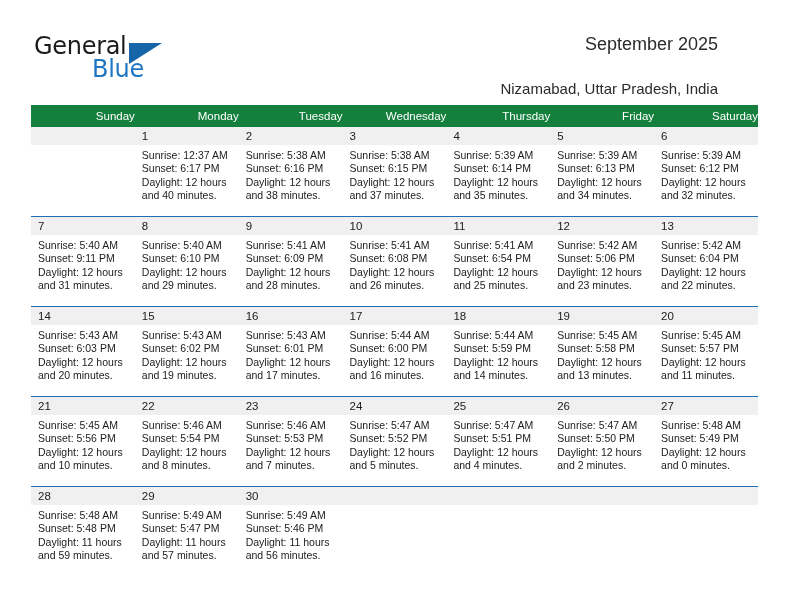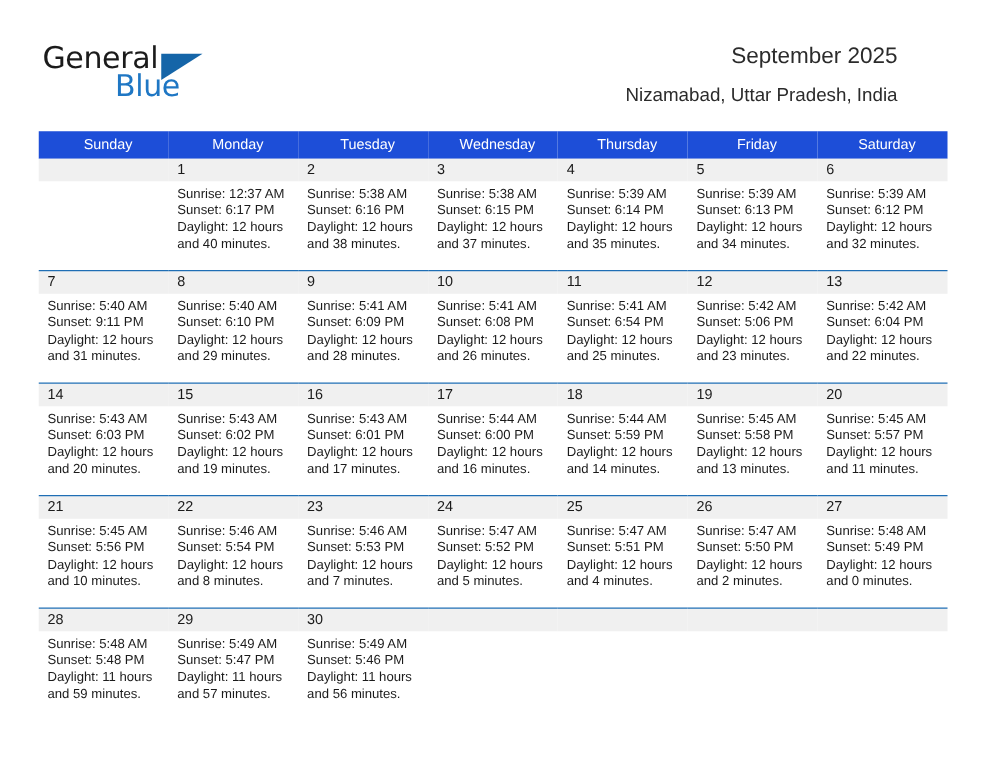--- a/index.html
+++ b/index.html
@@ -76,39 +76,39 @@
     color: #2b2b2b;
     font-weight: 400;
     line-height: 32px;
     white-space: nowrap;
   }
   .cal-subtitle {
     font-size: 15px;
     color: #2b2b2b;
     font-weight: 400;
     line-height: 22px;
-    margin-top: 6px;
+    margin-top: 18px;
     white-space: nowrap;
   }
 
   
   .calendar {
     position: absolute;
     left: 31px;
     top: 105px;
     width: 727px;
     border-collapse: collapse;
     table-layout: fixed;
   }
   .calendar th {
-    background: #1d4ed8;
+    background: #15803d;
     color: #ffffff;
     font-size: 11.5px;
     font-weight: 400;
-    text-align: center;
+    text-align: right;
     padding: 5px 0 5px 7px;
     height: 19px;
     box-sizing: border-box;
   }
   .calendar td {
     vertical-align: top;
     padding: 0;
     width: 103.857px;
     border-top: 1.5px solid #1f6eb4;
   }

